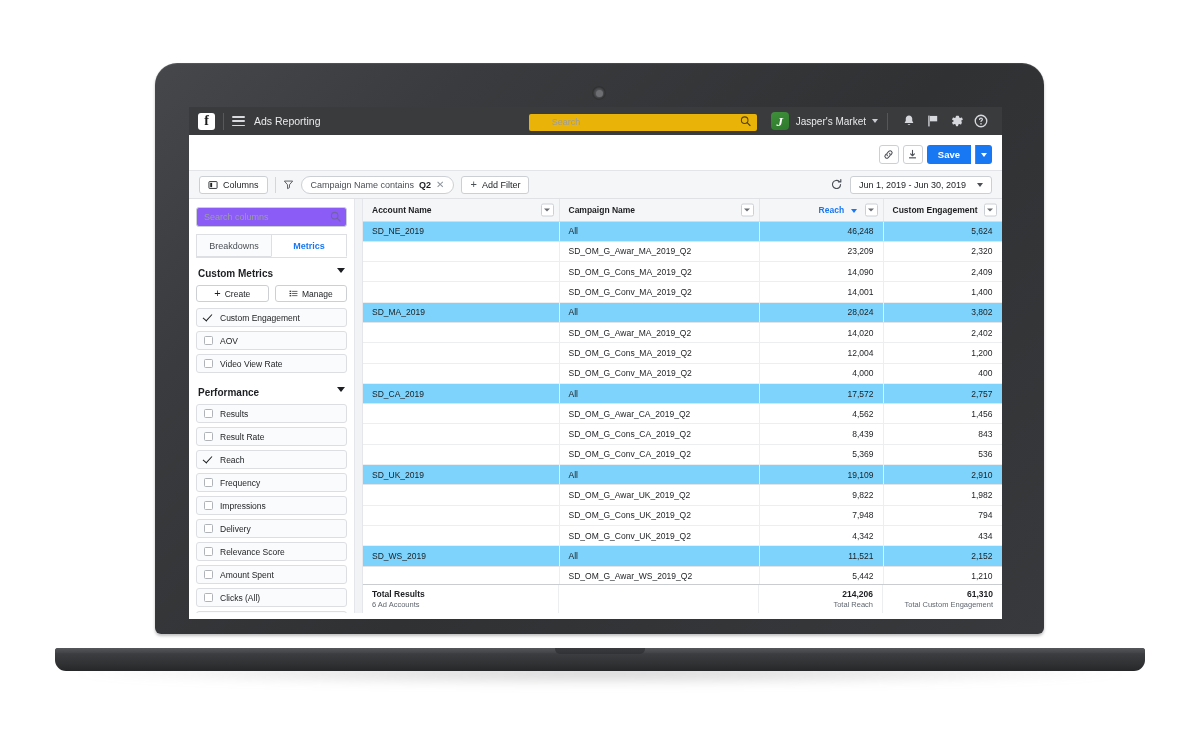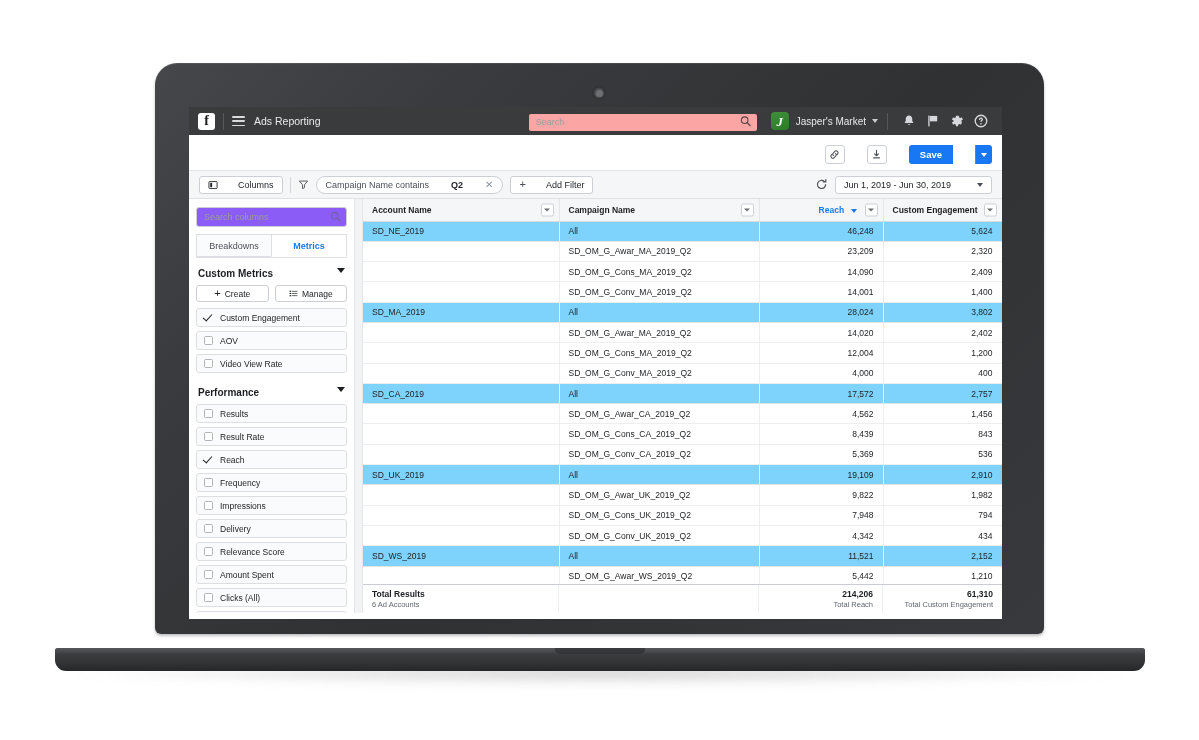--- a/index.html
+++ b/index.html
@@ -77,21 +77,21 @@
   }
   .nav-sep { width:1px; height:17px; background:#58595b; margin:0 8px; }
   .hamburger { display:flex; flex-direction:column; justify-content:space-between;
     width:13px; height:10px; cursor:pointer; }
   .hamburger span { display:block; height:1.5px; background:#d8dadd; border-radius:1px; }
   .nav-title { font-size:10.5px; color:#e9eaec; margin-left:9px; white-space:nowrap; }
 
   .nav-search { margin-left:auto; position:relative; }
   .nav-search input {
     width:228px; height:17px; border:none; border-radius:2px;
-    background:#fca5a5; font-size:9px; padding:0 22px 0 7px;
+    background:#eab308; font-size:9px; padding:0 22px 0 23px;
     font-family:"Liberation Sans", sans-serif; color:#1c1e21; outline:none;
   }
   .nav-search input::placeholder { color:#9a9da1; }
   .nav-search .srch-ic {
     position:absolute; right:6px; top:50%; transform:translateY(-50%);
     width:11px; height:11px; opacity:.75;
   }
 
   .nav-right { display:flex; align-items:center; margin-left:14px; gap:0; }
   .brand-logo {
@@ -113,21 +113,21 @@
   .report-header {
     background:#fff; padding:7px 10px 6px 10px; border-bottom:1px solid #e2e4e8;
     display:flex; align-items:flex-start;
   }
   .bc-line { font-size:12.5px; color:#4b4f56; display:flex; align-items:baseline; white-space:nowrap; }
   .bc-root { color:#4b4f56; }
   .bc-chev { margin:0 5px; color:#8d949e; font-size:11px; }
   .bc-current { font-weight:bold; color:#1c1e21; }
   .report-sub { font-size:8.5px; color:#3578e5; margin-top:2px; }
 
-  .header-actions { margin-left:auto; display:flex; align-items:center; gap:22px; padding-top:3px; }
+  .header-actions { margin-left:auto; display:flex; align-items:center; gap:4px; padding-top:3px; }
   .icon-btn {
     width:20px; height:19px; border:1px solid #ccd0d5; border-radius:3px;
     background:#fff; display:flex; align-items:center; justify-content:center;
     cursor:pointer;
   }
   .save-btn {
     height:19px; background:#1877f2; color:#fff; font-size:9.5px; font-weight:bold;
     border:none; border-radius:3px 0 0 3px; padding:0 11px; cursor:pointer;
     font-family:"Liberation Sans", sans-serif;
   }
@@ -141,27 +141,27 @@
     border-top:4px solid #fff; display:block;
   }
 
   
   .filter-bar {
     background:#f5f6f7; border-bottom:1px solid #dfe1e5;
     padding:5px 10px; display:flex; align-items:center; gap:7px; height:28px;
   }
   .btn-light {
     height:18px; background:#fff; border:1px solid #ccd0d5; border-radius:3px;
-    font-size:9px; color:#1c1e21; display:flex; align-items:center; gap:20px;
+    font-size:9px; color:#1c1e21; display:flex; align-items:center; gap:5px;
     padding:0 8px; cursor:pointer; white-space:nowrap;
   }
   .vbar { width:1px; height:16px; background:#d3d6db; }
   .chip {
     height:18px; background:#fff; border:1px solid #ccd0d5; border-radius:9px;
-    font-size:9px; color:#4b4f56; display:flex; align-items:center; gap:22px;
+    font-size:9px; color:#4b4f56; display:flex; align-items:center; gap:5px;
     padding:0 9px; cursor:pointer; white-space:nowrap;
   }
   .chip b { color:#1c1e21; }
   .chip .x { color:#8d949e; font-size:10px; cursor:pointer; }
   .filter-right { margin-left:auto; display:flex; align-items:center; gap:7px; }
 
   
   .body-split { display:flex; height:calc(512px - 28px - 41px - 29px); background:#fff; }
 
   

